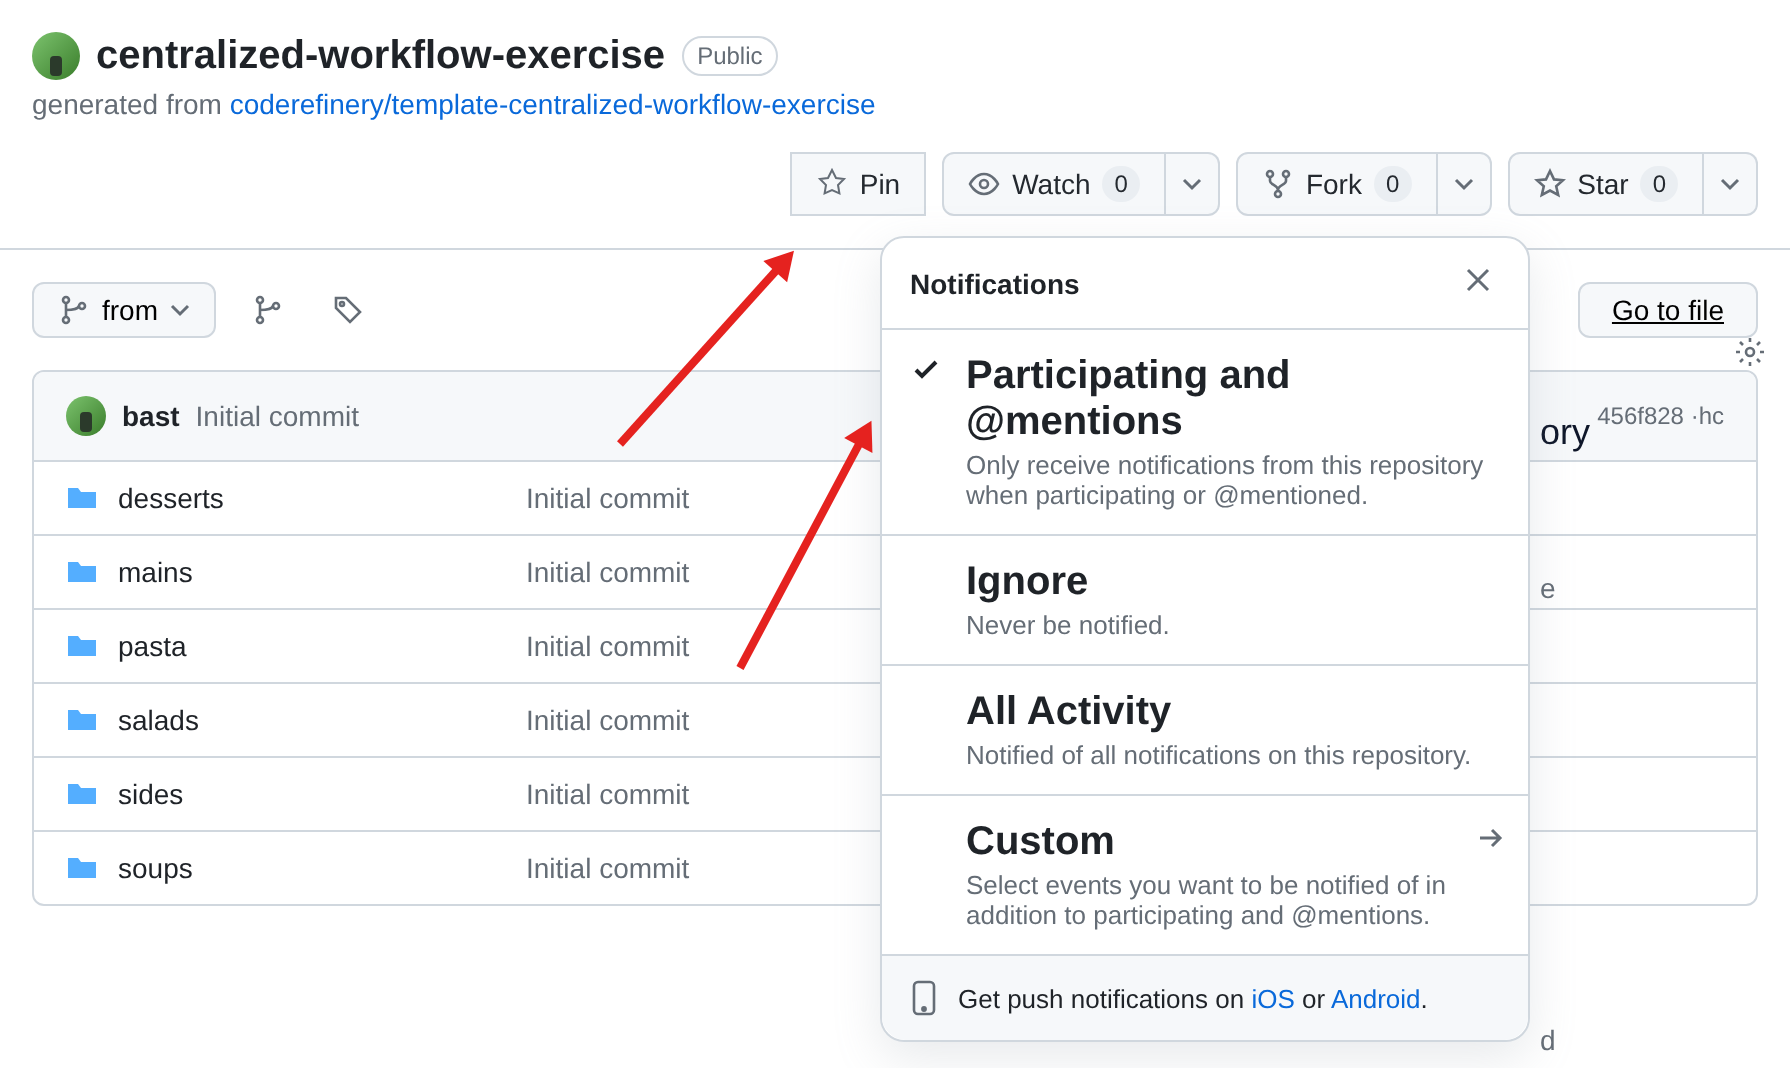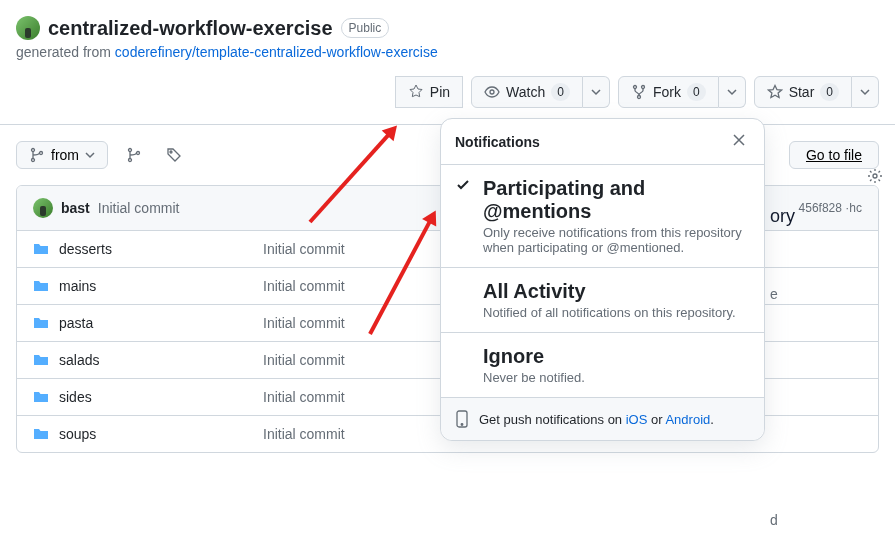--- a/index.html
+++ b/index.html
@@ -484,30 +484,42 @@
           </svg>
       </span>
       <div>
         <div class="option-title">Participating and @mentions</div>
         <div class="option-desc">Only receive notifications from this repository when participating or @mentioned.</div>
       </div>
     </div>
     <div class="option">
       <span class="check-col"></span>
       <div>
+        <div class="option-title">Ignore</div>
+        <div class="option-desc">Never be notified.</div>
+      </div>
+    </div>
+    <div class="option">
+      <span class="check-col"></span>
+      <div>
         <div class="option-title">All Activity</div>
         <div class="option-desc">Notified of all notifications on this repository.</div>
       </div>
     </div>
     <div class="option">
       <span class="check-col"></span>
       <div>
-        <div class="option-title">Ignore</div>
-        <div class="option-desc">Never be notified.</div>
+        <div class="option-title">Custom</div>
+        <div class="option-desc">Select events you want to be notified of in addition to participating and @mentions.</div>
       </div>
+      <span class="option-arrow">
+        <svg width="14" height="14" viewBox="0 0 14 14" fill="none" stroke="#656d76" stroke-width="1.5">
+            <path d="M2 7h10M8 3l4 4-4 4"></path>
+          </svg>
+      </span>
     </div>
   </div>
   <div class="popover-footer">
     <span class="icon">
       <svg width="14" height="18" viewBox="0 0 14 18" fill="none" stroke="#656d76" stroke-width="1.3">
           <rect x="2" y="1" width="10" height="16" rx="2"></rect>
           <circle cx="7" cy="14.5" r="0.8" fill="#656d76"></circle>
         </svg>
     </span>
     <span>

